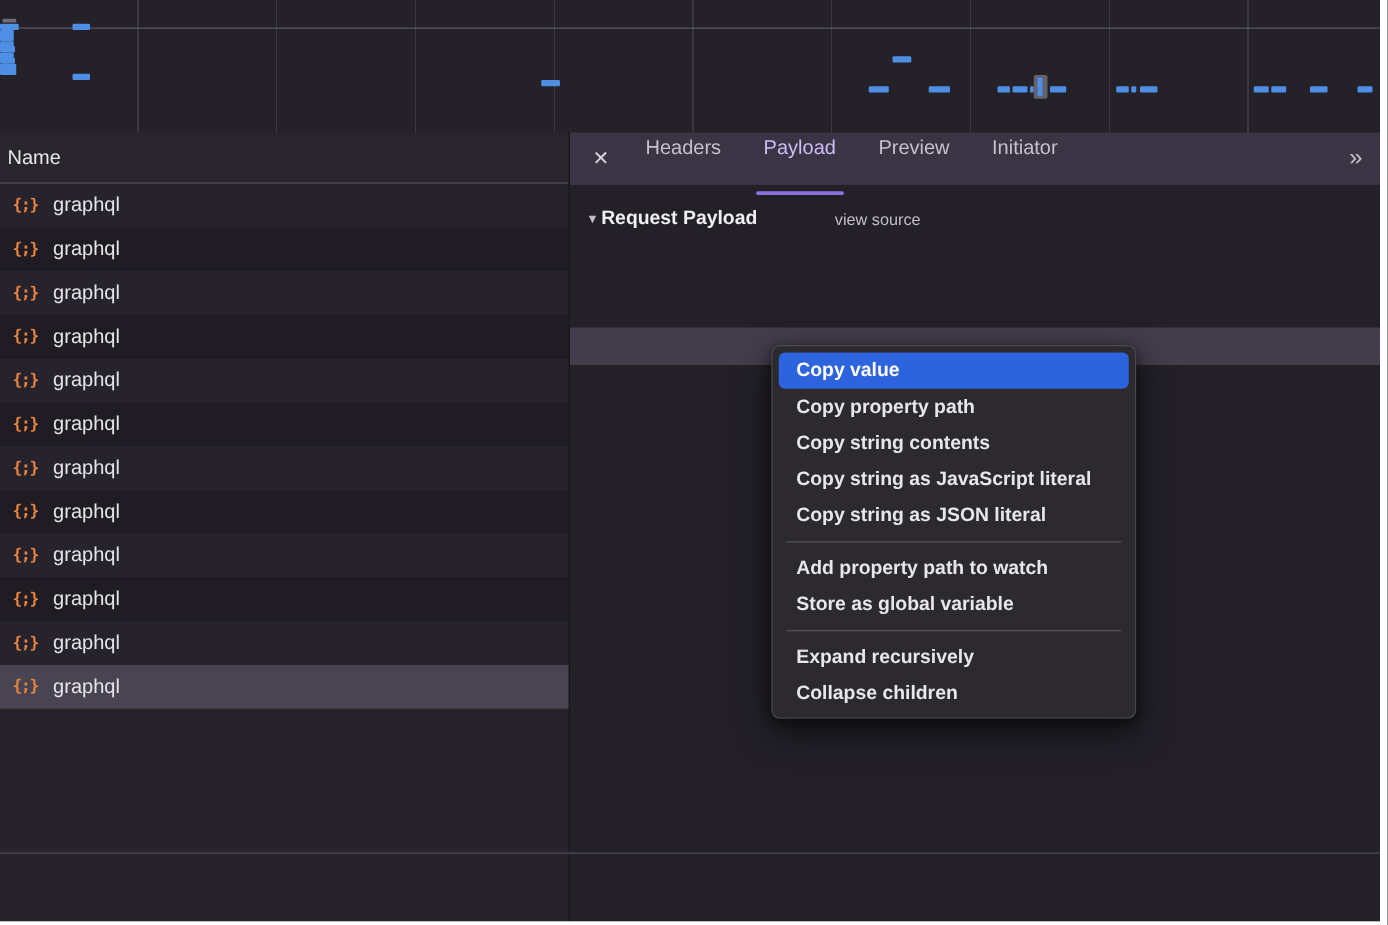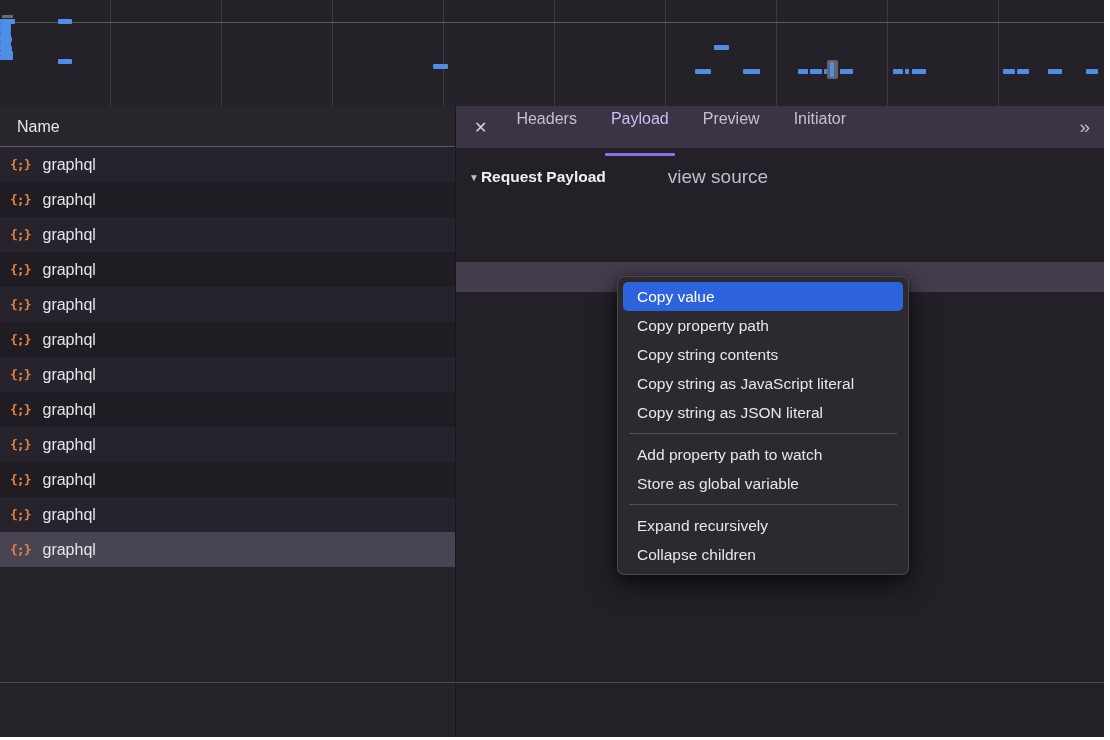--- a/index.html
+++ b/index.html
@@ -18,21 +18,21 @@
       var(--overview-bg,#242129);
   }
   .overview .hline{position:absolute;left:0;top:22px;width:100%;height:1px;background:#6b6870;opacity:.75;}
   .overview .bar{position:absolute;height:5px;border-radius:1px;background:var(--bar-blue,#4e8ee4);}
   .overview .bar.grey{background:#6e6b76;}
   .overview .marker{position:absolute;border-radius:2px;background:#716d7a;opacity:.85;}
 
   
   .left-panel{position:absolute;left:0;top:106px;width:455px;height:631px;background:#26232b;}
   .col-header{
-    height:41px;line-height:41px;padding-left:17px;background:#28252d;
+    height:41px;line-height:41px;padding-left:6px;background:#28252d;
     color:#e8e6eb;font-size:16px;border-bottom:1px solid #5b5863;box-sizing:border-box;
   }
   .req-list{position:absolute;left:0;top:41px;width:100%;}
   .req-row{height:35px;display:flex;align-items:center;background:#26232c;}
   .req-row.even{background:#1f1d23;}
   .req-row.selected{background:#494451;}
   .req-icon{
     margin-left:10px;color:var(--icon-orange,#e8833f);
     font-family:"DejaVu Sans Mono", "Liberation Mono", monospace;
     font-size:13px;font-weight:bold;letter-spacing:-1px;
@@ -53,39 +53,39 @@
   .tab.active{color:var(--tab-active-text,#cdbcf4);text-align:center;}
   .tab.active::after{
     content:"";position:absolute;left:8px;right:8px;bottom:0;height:3px;
     background:var(--tab-underline,#8a70dd);border-radius:1px;
   }
   .overflow-btn{margin-left:auto;margin-right:16px;font-size:19px;color:#c5c0cd;letter-spacing:-2px;}
 
   .payload-header{position:absolute;left:13px;top:60px;display:flex;align-items:center;}
   .payload-header .tri{font-size:10px;color:#c0bcc8;margin-right:2px;}
   .payload-title{font-weight:bold;color:#f1eff3;font-size:15.5px;}
-  .view-source{margin-left:62px;color:#c1bdc9;font-size:19px;}
+  .view-source{margin-left:62px;color:#c1bdc9;font-size:13px;}
 
   .tree{position:absolute;left:0;top:96px;width:100%;font-family:"DejaVu Sans Mono","Liberation Mono",monospace;font-size:17px;}
   .tree-row{position:relative;height:30px;line-height:30px;white-space:pre;overflow:hidden;width:100%;}
   .tree-row.selected{background:#433d4c;}
 
   
   .footer-line{position:absolute;left:0;top:576px;width:1104px;height:1px;background:#4d4a53;}
 
   
   .context-menu{
     position:absolute;left:617px;top:276px;width:292px;
     background:var(--menu-bg,#2c2a2f);border:1px solid rgba(255,255,255,0.14);
     border-radius:7px;box-shadow:0 10px 28px rgba(0,0,0,0.6), 0 2px 8px rgba(0,0,0,0.4);
     padding:5px 0;box-sizing:border-box;z-index:50;
   }
   .menu-item{
     height:29px;line-height:29px;margin:0 5px;padding-left:14px;
-    color:#e8e6ea;font-size:15.5px;border-radius:5px;white-space:nowrap;
+    color:#e8e6ea;font-size:15.5px;border-radius:5px;white-space:nowrap;font-weight:bold;
   }
   .menu-item.highlighted{background:var(--menu-highlight,#2d63dc);color:#ffffff;}
   .menu-sep{height:1px;background:#545258;margin:6px 11px;}
 </style>
 </head>
 <body>
 
 <div class="screen">
 
   <div class="overview">

